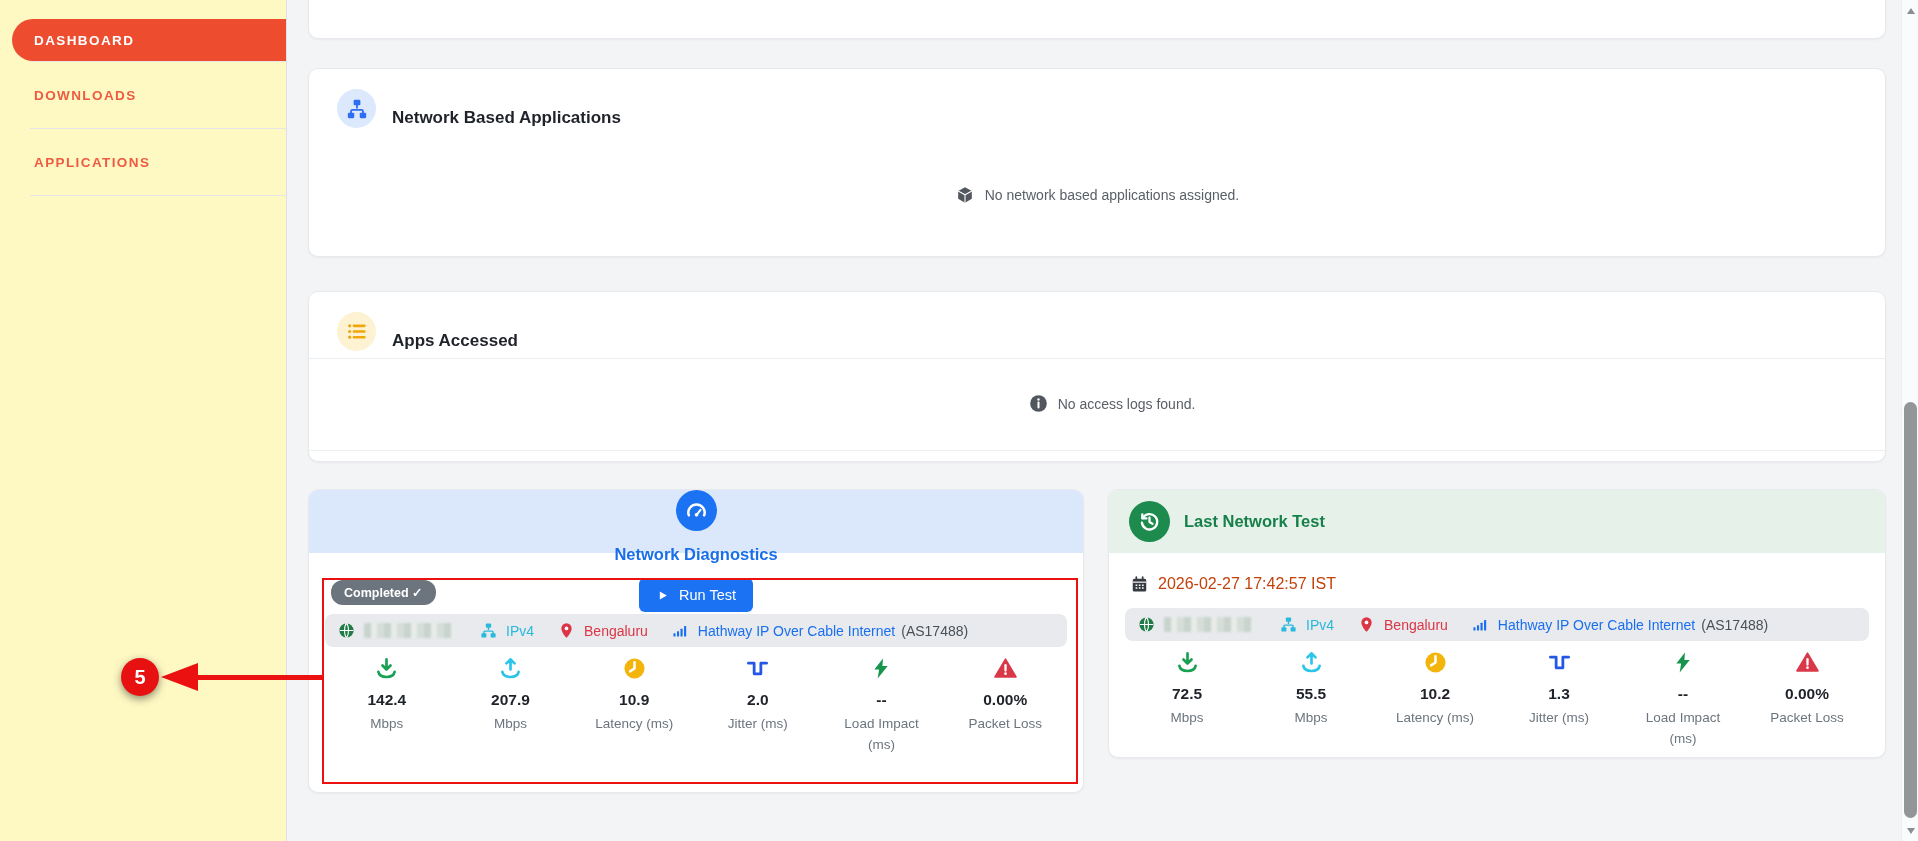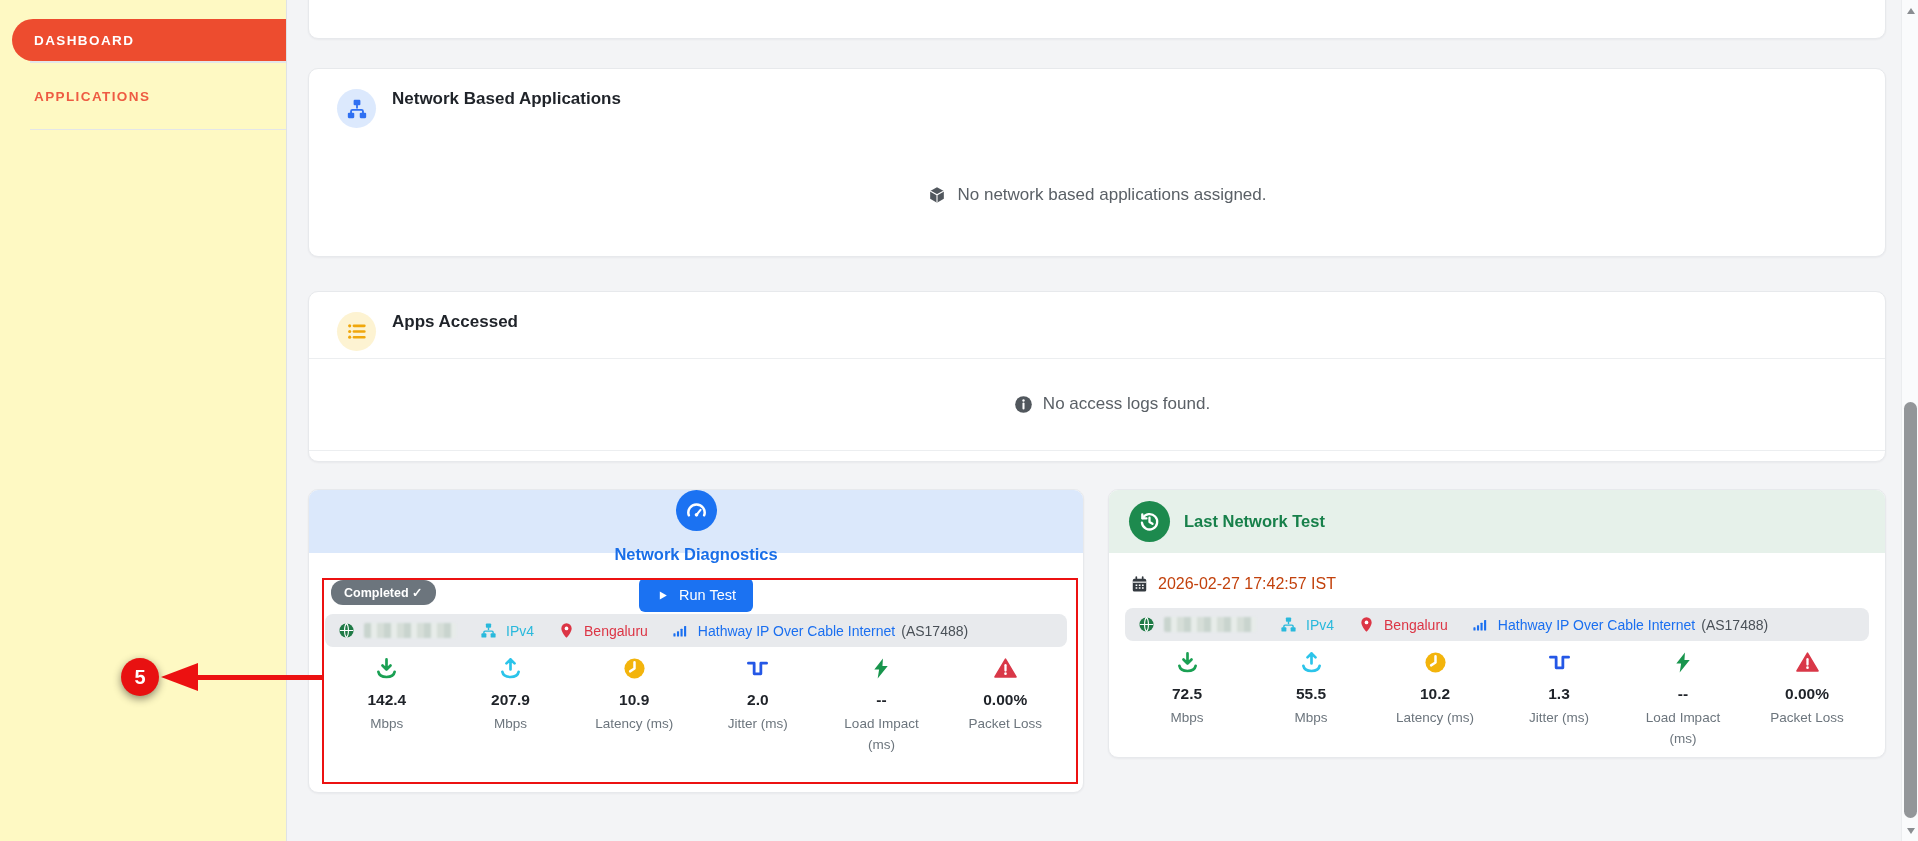--- a/index.html
+++ b/index.html
@@ -18,31 +18,31 @@
 
   
   .card{position:absolute;background:#fff;border:1px solid #e7e9ec;border-radius:10px;
         box-shadow:0 1px 2px rgba(30,40,60,.05);box-sizing:border-box;}
   .card-partial{left:308px;top:-14px;width:1578px;height:53px;}
   .card-nba{left:308px;top:68px;width:1578px;height:189px;}
   .card-apps{left:308px;top:291px;width:1578px;height:171px;}
   .card-diag{left:308px;top:489px;width:776px;height:304px;}
   .card-last{left:1108px;top:489px;width:778px;height:269px;}
 
-  .card-h{display:flex;align-items:flex-start;gap:16px;padding:20px 28px 0;}
+  .card-h{display:flex;align-items:flex-end;gap:16px;padding:20px 28px 0;}
   .card-h h2{margin:0;font-size:17px;font-weight:bold;color:#1f2329;}
   .icon-circle{width:39px;height:39px;border-radius:50%;display:flex;align-items:center;
                justify-content:center;flex:0 0 auto;}
   .bg-lblue{background:#dce9fd;color:#2e6ff2;}
   .bg-lamber{background:#fdf3d2;color:#f0a70c;}
   .bg-blue{background:#1b72f2;color:#fff;}
   .bg-green{background:#1d8a4e;color:#fff;}
 
   .empty-row{position:absolute;left:0;right:0;display:flex;justify-content:center;
-             align-items:center;gap:10px;color:#5a6066;font-size:17px;}
+             align-items:center;gap:10px;color:#5a6066;font-size:14px;}
   .card-nba .empty-row{top:116px;}
   .card-apps .empty-row{top:102px;padding-left:30px;}
   .hdiv{position:absolute;left:0;right:0;border-top:1px solid #eceef0;}
 
   
   .ch{height:63px;border-radius:9px 9px 0 0;display:flex;align-items:center;gap:14px;
       padding:0 20px;box-sizing:border-box;}
   .ch .icon-circle{width:41px;height:41px;}
   .ch h3{margin:0;font-size:16.5px;font-weight:bold;flex:1;}
   .card-diag .ch{background:#dbe8fb;flex-direction:column;}
@@ -191,20 +191,23 @@
   </symbol>
 </svg>
 
 <div class="page">
 
   <aside class="sidebar">
     <div class="nav-pill">
       <span>DASHBOARD</span>
     </div>
     <div class="nav-sep"></div>
+    <div class="nav-item">
+      <span>DOWNLOADS</span>
+    </div>
     <div class="nav-sep"></div>
     <div class="nav-item">
       <span>APPLICATIONS</span>
     </div>
     <div class="nav-sep"></div>
   </aside>
 
   <section class="card card-partial"></section>
 
   <section class="card card-nba">

